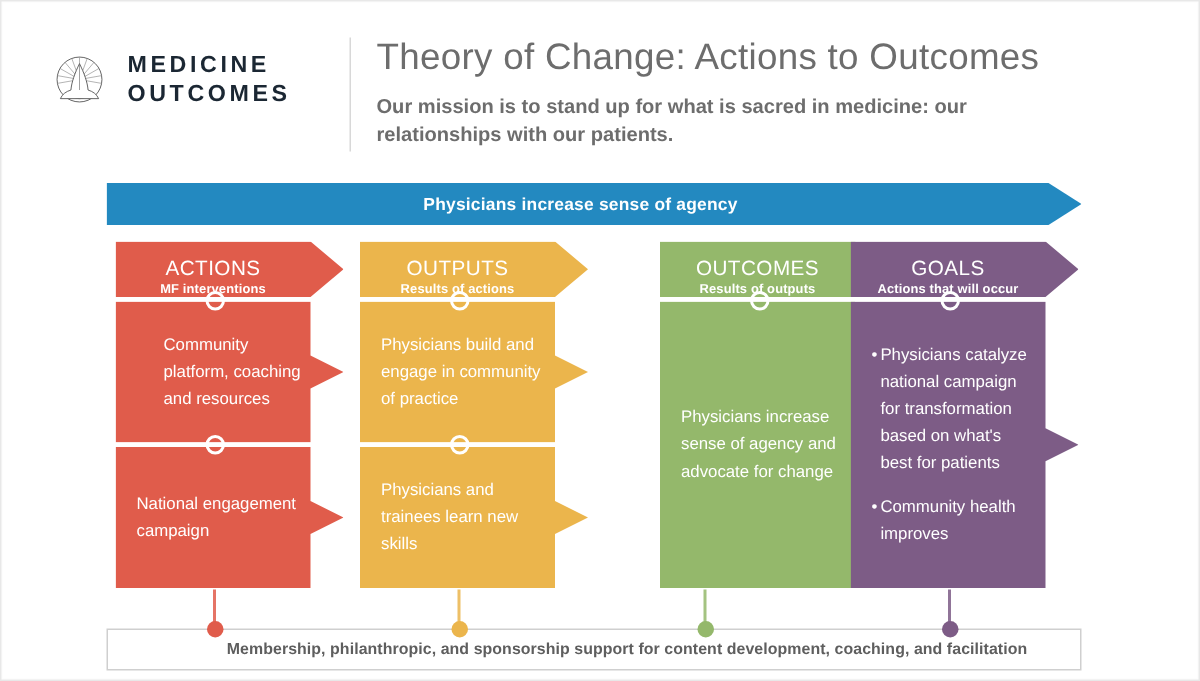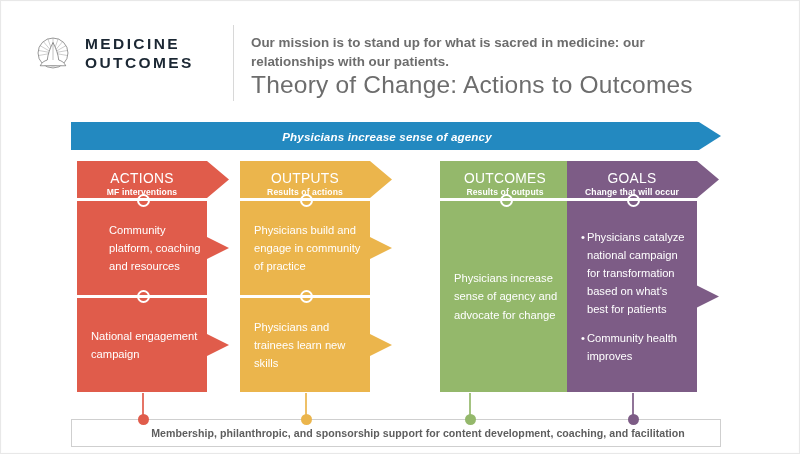--- a/index.html
+++ b/index.html
@@ -80,21 +80,20 @@
   
   #banner {
     position: absolute;
     left: 70px; top: 121px;
     width: 650px; height: 28px;
     background: #2389c0;
     display: flex;
     align-items: center;
     justify-content: center;
     clip-path: polygon(0 0, calc(100% - 22px) 0, 100% 50%, calc(100% - 22px) 100%, 0 100%);
-    font-style: italic;
   }
   #banner-label {
     font-size: 11.6px;
     font-weight: bold;
     color: #ffffff;
     letter-spacing: 0.15px;
     padding-right: 18px;
   }
 
   
@@ -243,22 +242,22 @@
       </svg>
       <div id="logo-words">
         <div class="logo-line">MEDICINE</div>
         <div class="logo-line">OUTCOMES</div>
       </div>
     </div>
 
     <div id="header-divider"></div>
 
     <div id="title-block">
+      <div id="page-title">Theory of Change: Actions to Outcomes</div>
       <div id="page-subtitle">Our mission is to stand up for what is sacred in medicine: our relationships with our patients.</div>
-      <div id="page-title">Theory of Change: Actions to Outcomes</div>
     </div>
   </div>
 
   <div id="banner">
     <span id="banner-label">Physicians increase sense of agency</span>
   </div>
 
   <div id="columns">
       <div class="column" style="left: 76px;">
         <div class="col-head" style="background: rgb(224, 92, 75);">
@@ -300,21 +299,21 @@
         <div class="col-body-wrap">
           <div class="col-body" style="background: rgb(148, 184, 107); height: 191px;">
             <div class="body-text">Physicians increase sense of agency and advocate for change</div>
           </div>
         </div>
         <div class="ring" style="top: 33px;"></div>
       </div>
       <div class="column" style="left: 566px;">
         <div class="col-head" style="background: rgb(125, 92, 134);">
           <div class="col-head-title">GOALS</div>
-          <div class="col-head-sub">Change that will occur</div>
+          <div class="col-head-sub">Actions that will occur</div>
         </div>
         <div class="col-body-wrap">
           <div class="col-body" style="background: rgb(125, 92, 134); height: 191px;">
             <div class="bullet-row">
               <span class="bullet-dot">•</span>
               <span>Physicians catalyze national campaign for transformation based on what's best for patients</span>
             </div>
             <div class="bullet-row">
               <span class="bullet-dot">•</span>
               <span>Community health improves</span>

